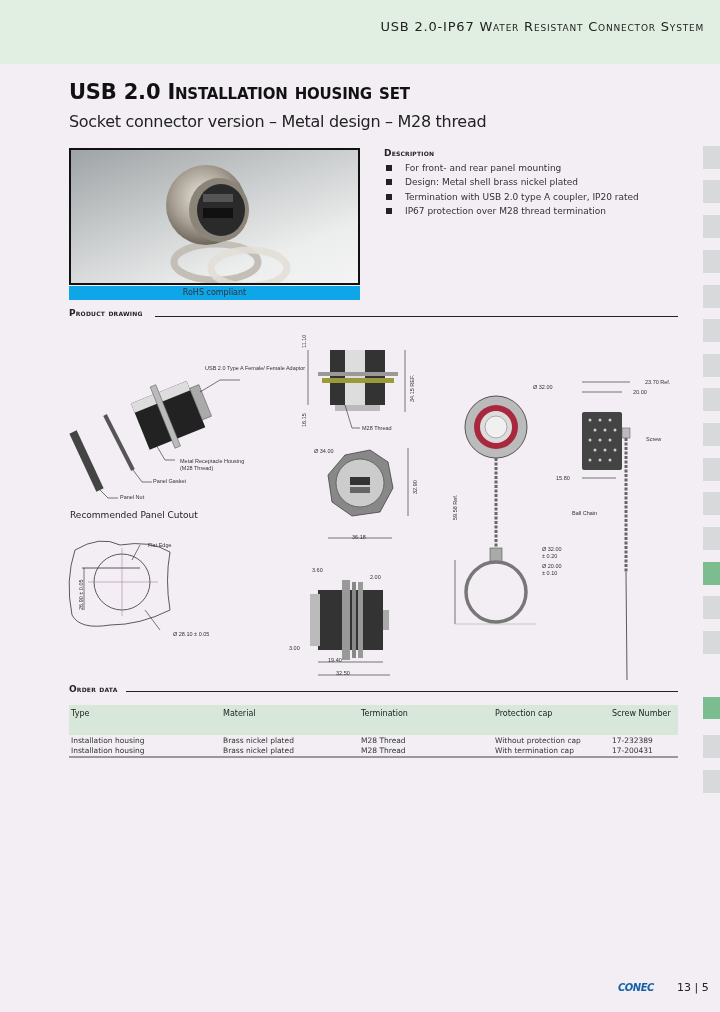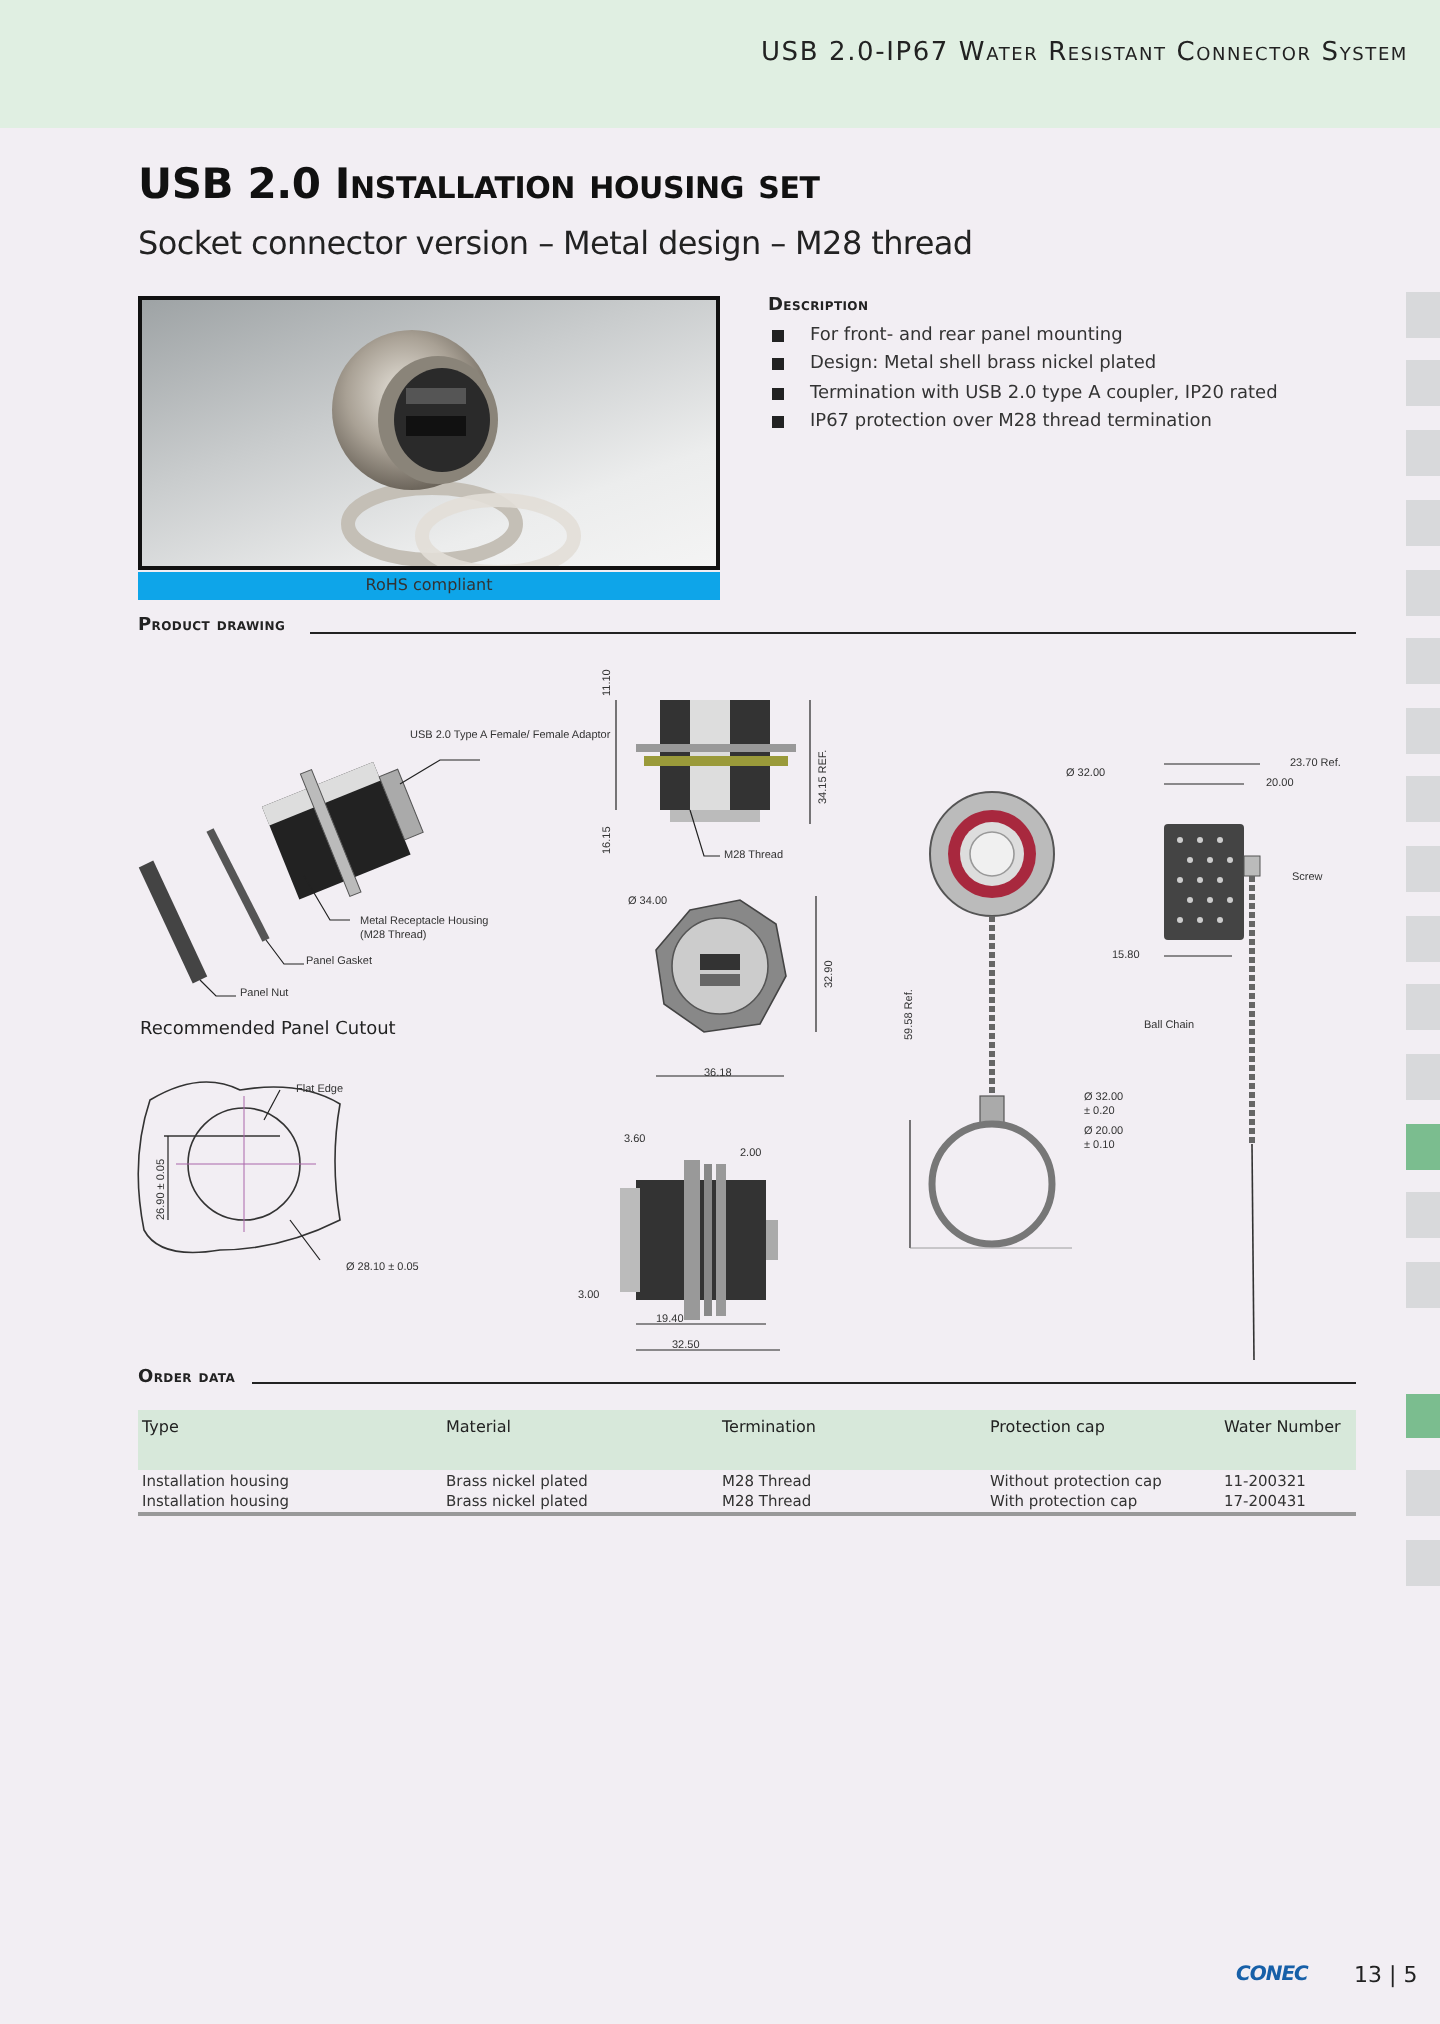--- a/index.html
+++ b/index.html
@@ -234,36 +234,36 @@
 <div class="section-heading" style="top:684px;">Order data</div>
 <div class="section-rule" style="left:126px; top:691px; width:552px;"></div>
 
 <table class="order-table">
   <thead>
     <tr>
       <th style="width:152px;">Type</th>
       <th style="width:138px;">Material</th>
       <th style="width:134px;">Termination</th>
       <th style="width:117px;">Protection cap</th>
-      <th>Water Number</th>
+      <th>Screw Number</th>
     </tr>
   </thead>
   <tbody>
     <tr class="first">
       <td>Installation housing</td>
       <td>Brass nickel plated</td>
       <td>M28 Thread</td>
       <td>Without protection cap</td>
-      <td>11-200321</td>
+      <td>17-232389</td>
     </tr>
     <tr class="last">
       <td>Installation housing</td>
       <td>Brass nickel plated</td>
       <td>M28 Thread</td>
-      <td>With protection cap</td>
+      <td>With termination cap</td>
       <td>17-200431</td>
     </tr>
   </tbody>
 </table>
 
 <div class="side-tab" style="top:146px;"></div>
 <div class="side-tab" style="top:180px;"></div>
 <div class="side-tab" style="top:215px;"></div>
 <div class="side-tab" style="top:250px;"></div>
 <div class="side-tab" style="top:285px;"></div>

